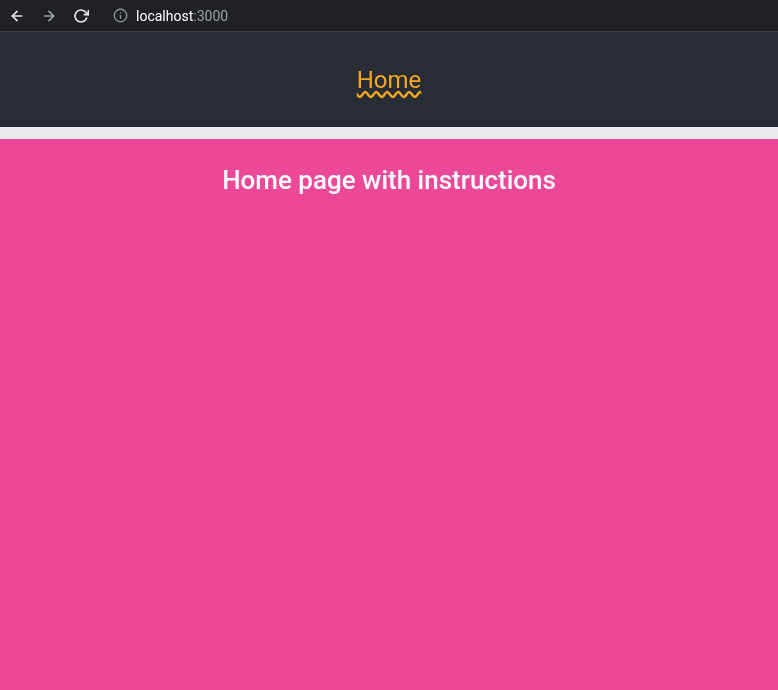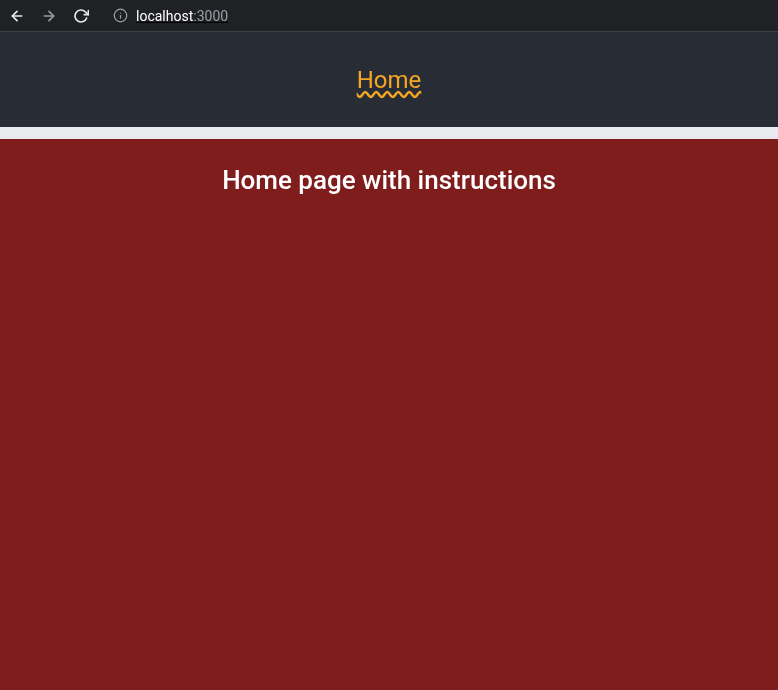--- a/index.html
+++ b/index.html
@@ -15,21 +15,20 @@
       overflow: hidden;
     }
     .browser-toolbar {
       height: 32px;
       background: #202124;
       display: flex;
       align-items: center;
       padding: 0 8px;
       gap: 14px;
       border-bottom: 1px solid #3c4043;
-      text-decoration: underline;
     }
     .nav-icon {
       width: 18px;
       height: 18px;
       display: flex;
       align-items: center;
       justify-content: center;
       cursor: pointer;
       color: #9aa0a6;
     }
@@ -87,21 +86,21 @@
     .nav-link.active {
       color: #f5a623;
       text-decoration-style: wavy;
       text-decoration-color: #f5a623;
     }
     .divider {
       height: 12px;
       background: #e8eaed;
     }
     .main-content {
-      background: #7f1d1d;
+      background: #ec4899;
       padding-top: 26px;
       text-align: center;
       height: calc(100% - 32px - 95px - 12px);
     }
     .heading {
       color: #ffffff;
       font-size: 26px;
       font-weight: 500;
     }
   </style>

